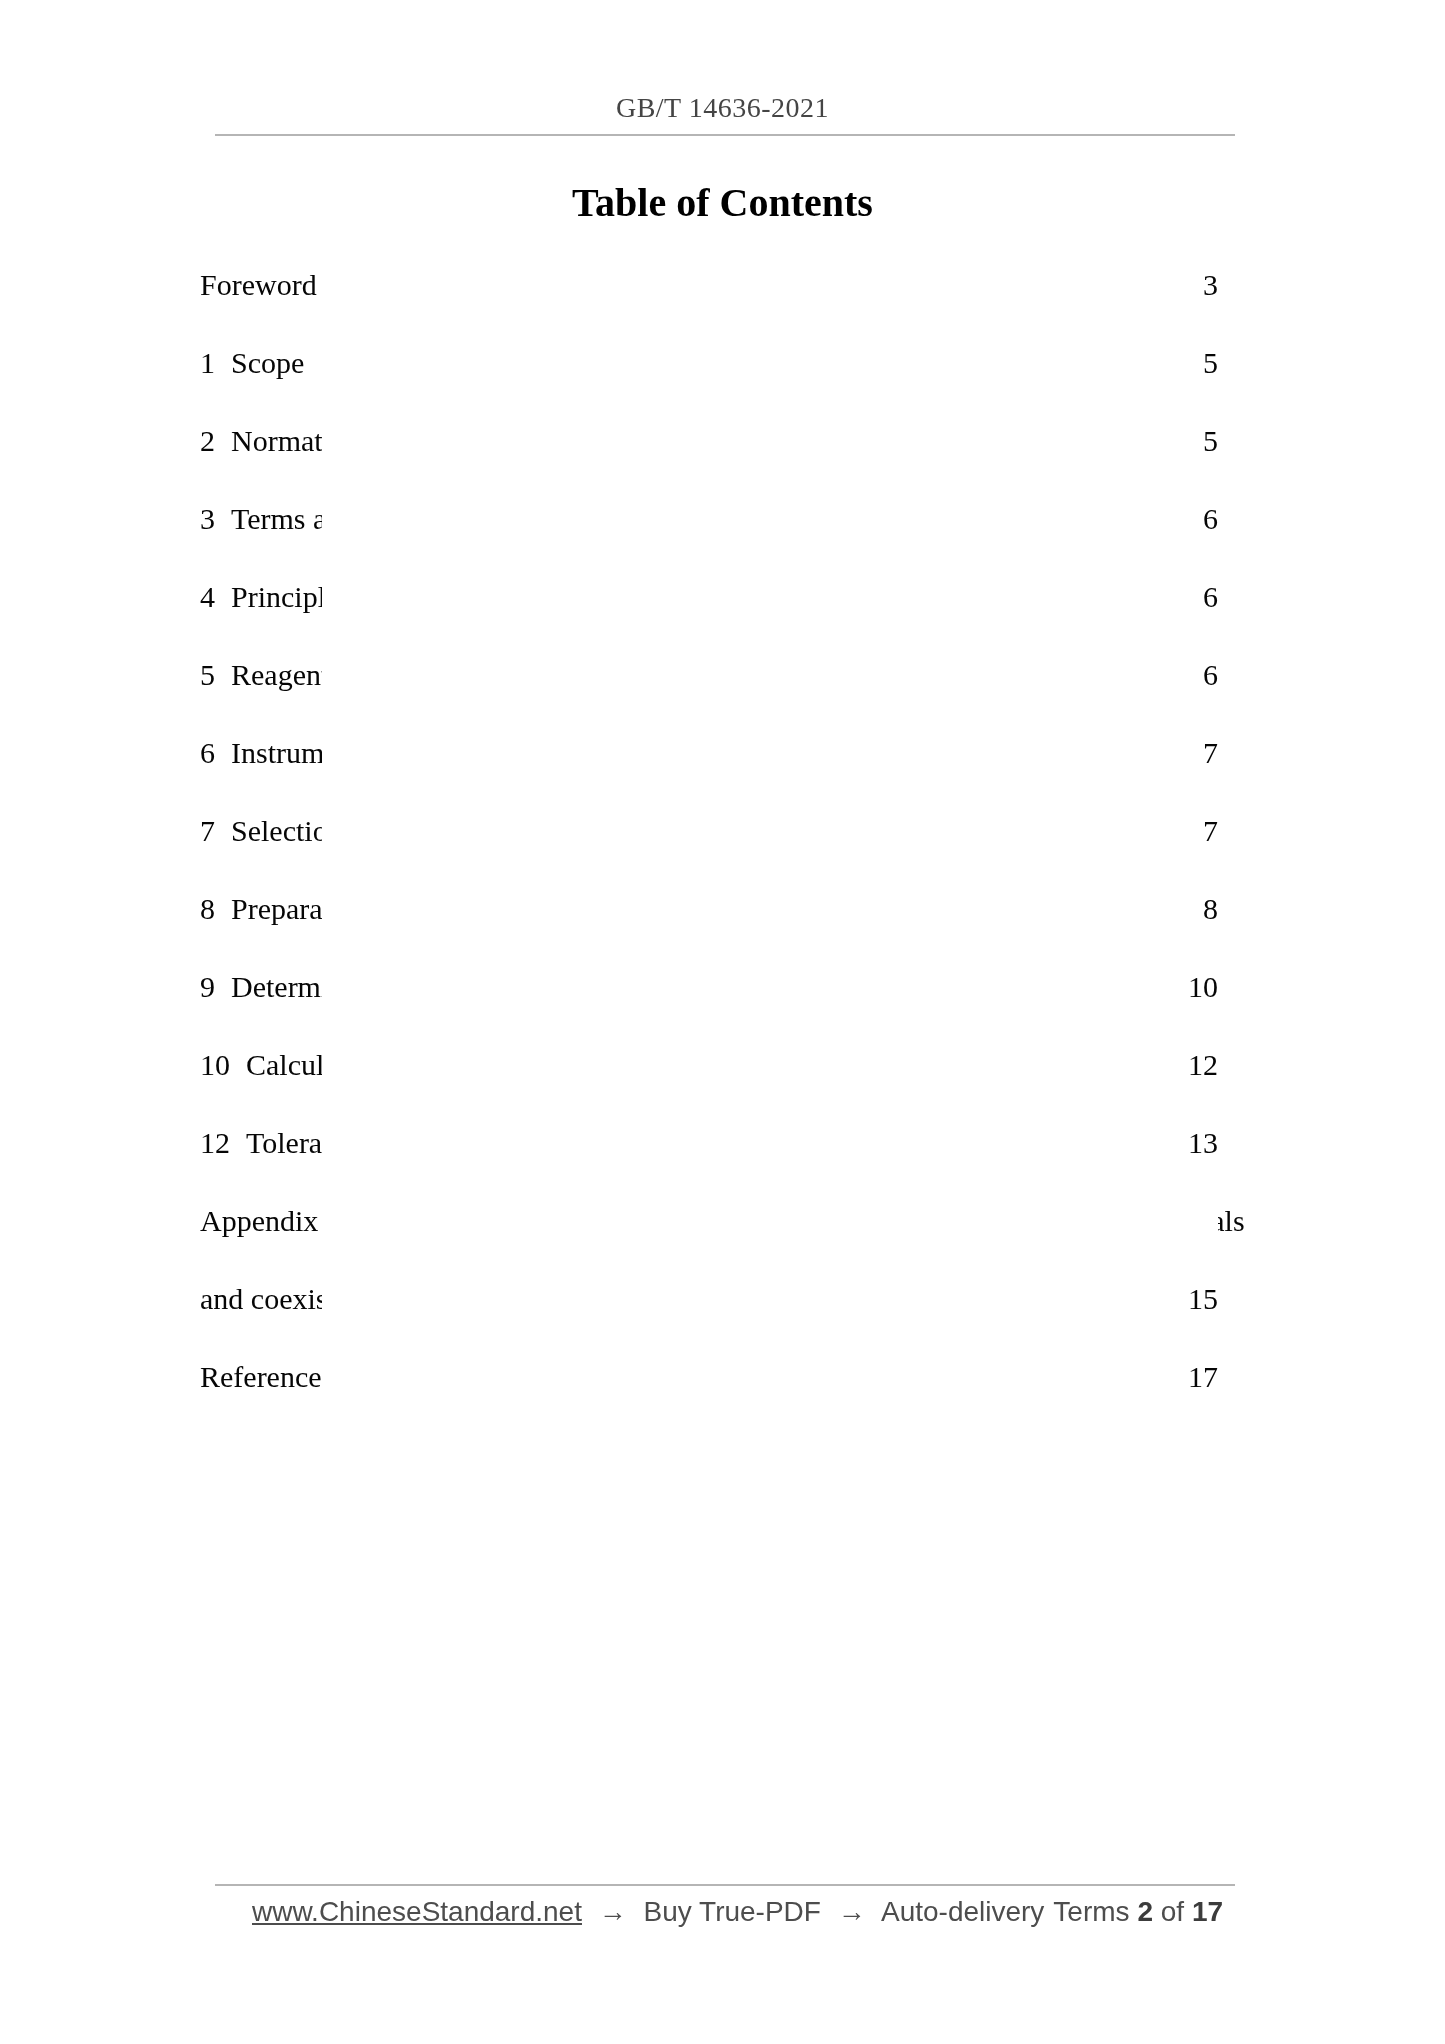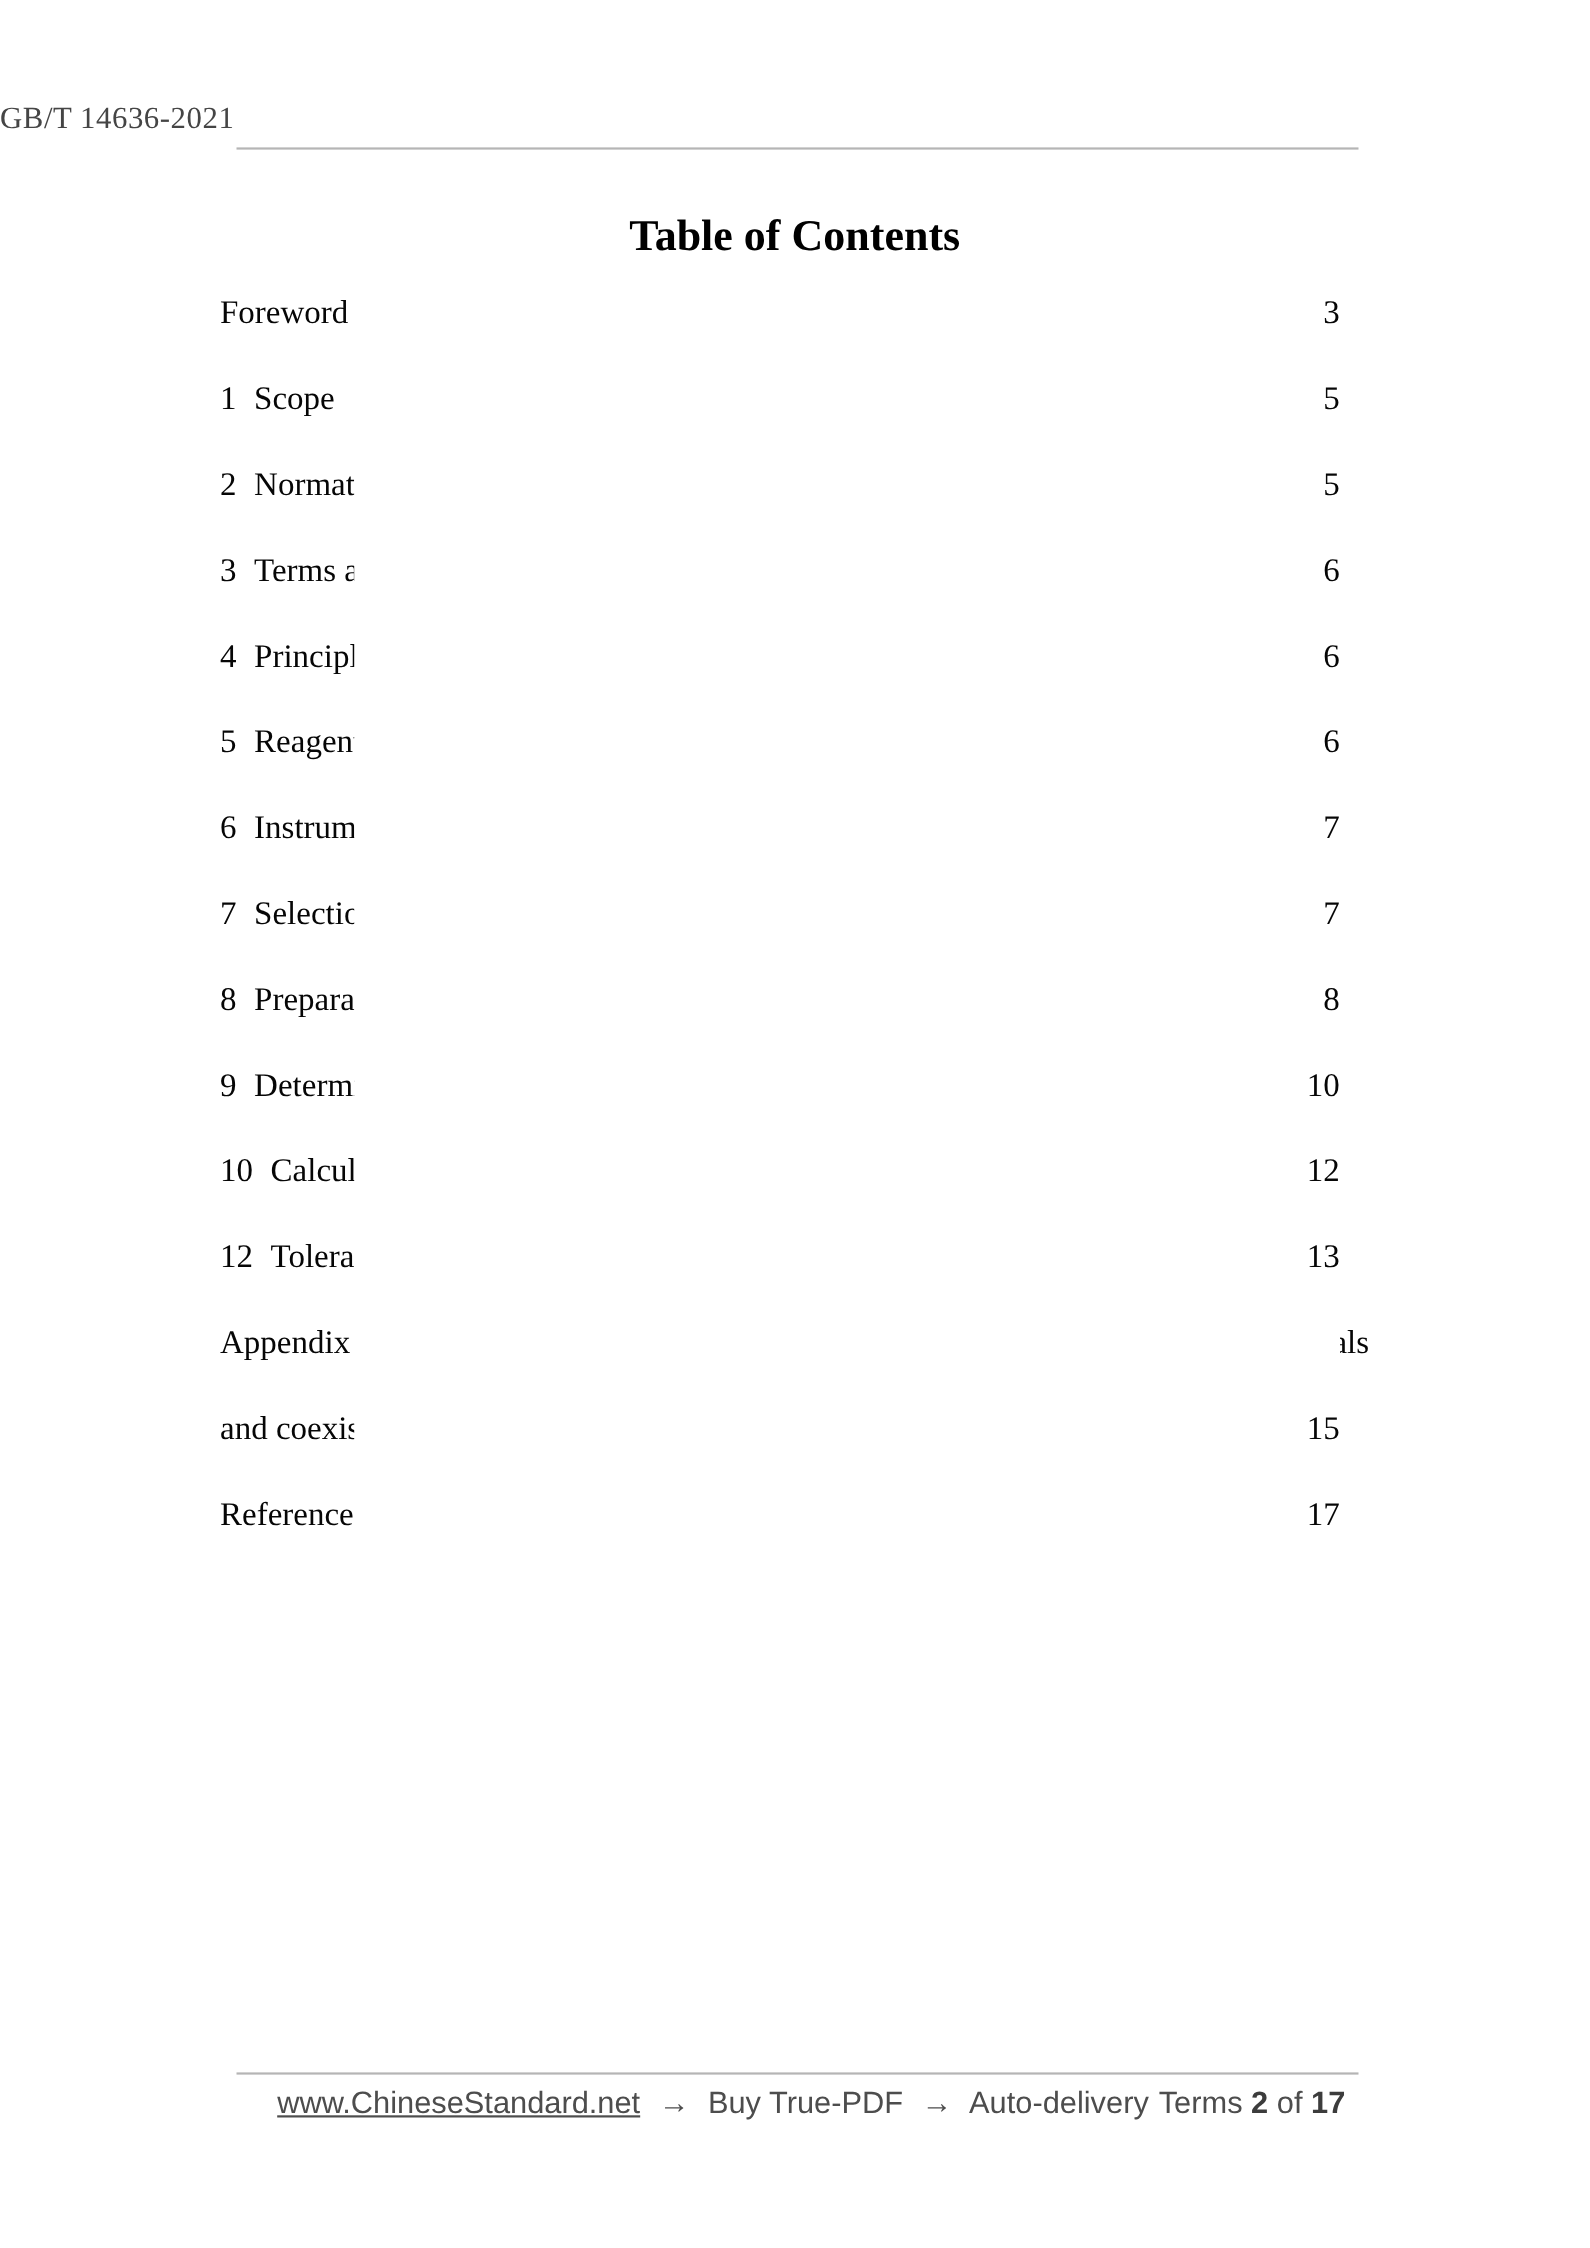--- a/index.html
+++ b/index.html
@@ -7,37 +7,37 @@
     position: relative;
     width: 1445px;
     height: 2044px;
     background: #ffffff;
     font-family: "Liberation Serif", "DejaVu Serif", serif;
     overflow: hidden;
   }
   .doc-header {
     position: absolute;
     top: 92px; left: 0; width: 100%;
-    text-align: left;
+    text-align: center;
     font-size: 28px;
     color: #454545;
     letter-spacing: 0.5px;
   }
   .rule {
     position: absolute;
     left: 215px;
     width: 1020px;
     height: 2px;
     background: #b5b5b5;
   }
   .rule-top    { top: 134px; }
   .rule-bottom { top: 1884px; }
   .toc-title {
     position: absolute;
-    top: 190px; left: 0; width: 100%;
+    top: 179px; left: 0; width: 100%;
     text-align: center;
     font-size: 40px;
     font-weight: bold;
     color: #000000;
   }
   .toc-list {
     position: absolute;
     top: 246px;
     left: 200px;
     width: 1018px;

